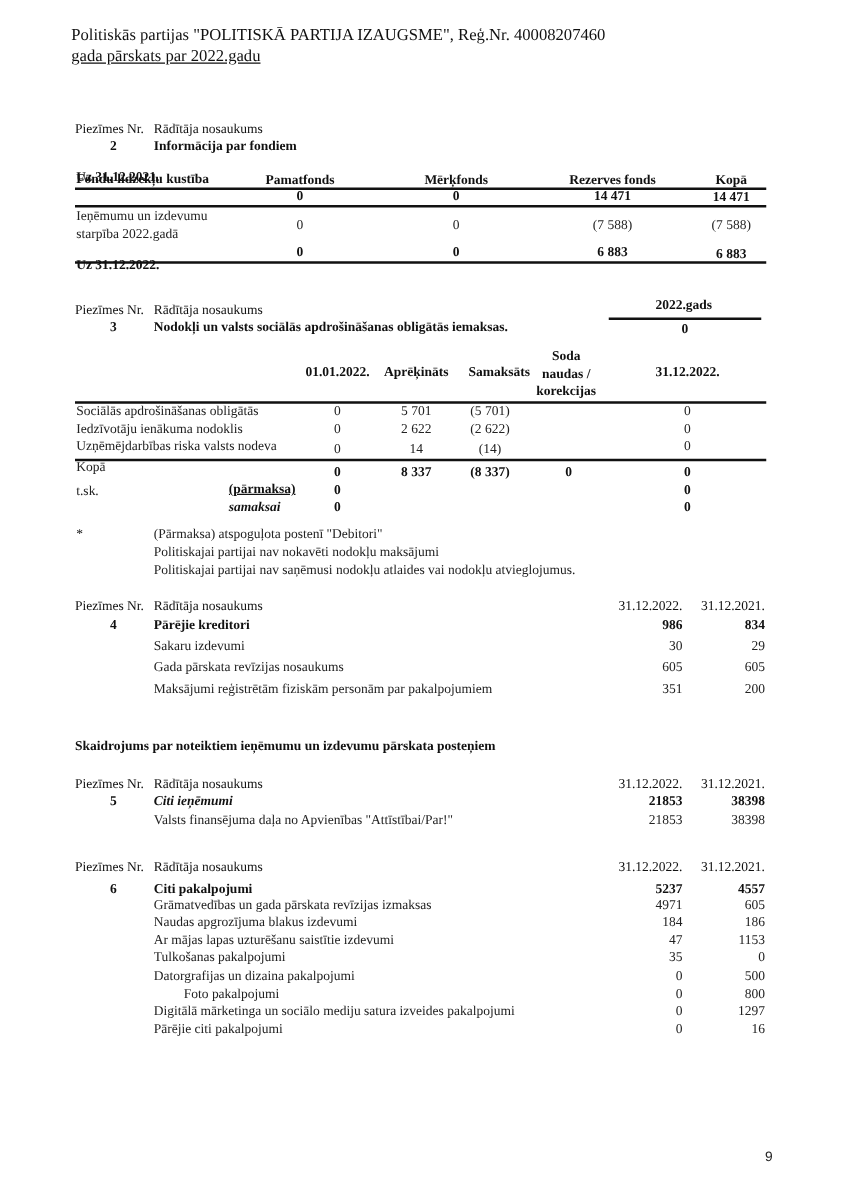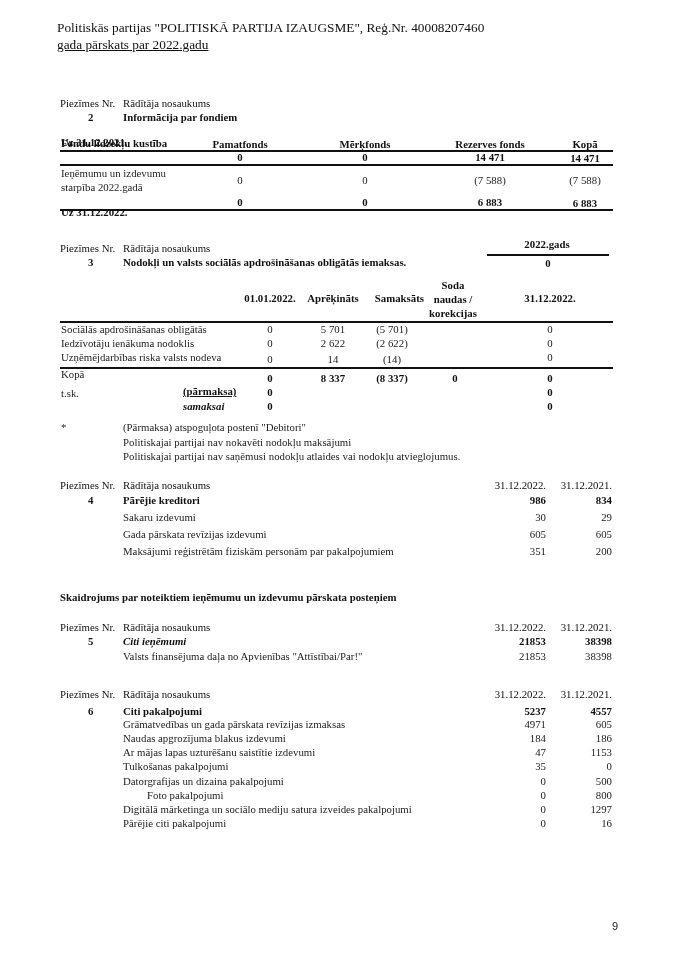--- a/index.html
+++ b/index.html
@@ -123,21 +123,21 @@
 
 <div class="abs sm b" style="left:88px; top:494px;">4</div>
 <div class="abs sm b" style="left:123px; top:494px;">Pārējie kreditori</div>
 <div class="abs sm b r" style="left:470px; width:76px; top:494px;">986</div>
 <div class="abs sm b r" style="left:540px; width:72px; top:494px;">834</div>
 
 <div class="abs sm gray" style="left:123px; top:511px;">Sakaru izdevumi</div>
 <div class="abs sm gray r" style="left:470px; width:76px; top:511px;">30</div>
 <div class="abs sm gray r" style="left:540px; width:72px; top:511px;">29</div>
 
-<div class="abs sm gray" style="left:123px; top:528px;">Gada pārskata revīzijas izdevumi</div>
+<div class="abs sm gray" style="left:123px; top:528px;">Gada pārskata revīzijas nosaukums</div>
 <div class="abs sm gray r" style="left:470px; width:76px; top:528px;">605</div>
 <div class="abs sm gray r" style="left:540px; width:72px; top:528px;">605</div>
 
 <div class="abs sm gray" style="left:123px; top:545px;">Maksājumi reģistrētām fiziskām personām par pakalpojumiem</div>
 <div class="abs sm gray r" style="left:470px; width:76px; top:545px;">351</div>
 <div class="abs sm gray r" style="left:540px; width:72px; top:545px;">200</div>
 
 <div class="abs sm b" style="left:60px; top:591px;">Skaidrojums par noteiktiem ieņēmumu un izdevumu pārskata posteņiem</div>
 
 <div class="abs sm" style="left:60px; top:621px;">Piezīmes Nr.</div>

